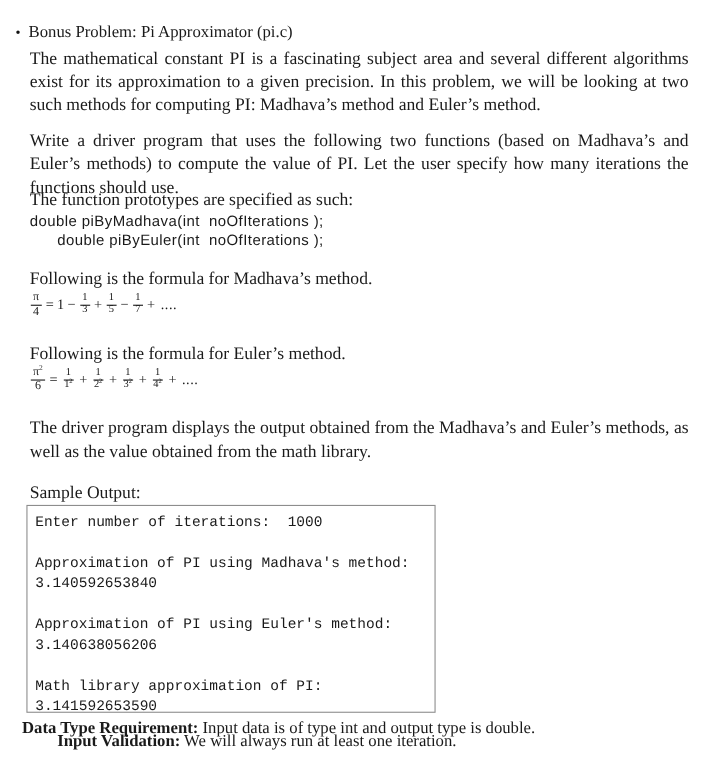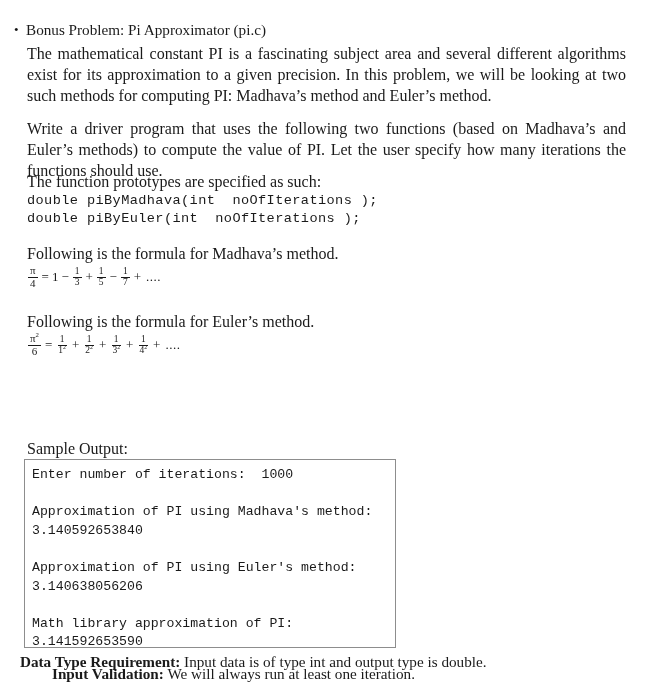--- a/index.html
+++ b/index.html
@@ -59,26 +59,27 @@
   .p4 { top: 243px; }
   .p5 { top: 311px; }
   .p6 { top: 379px; }
   .p-sample { top: 438px; }
 
   
   .code-block {
     position: absolute;
     left: 27px;
     top: 192px;
-    font-family: Liberation Mono, monospace;
+    font-family: Liberation Sans, sans-serif;
     font-size: 13.6px;
     line-height: 17.5px;
     color: #1a1a1a;
     white-space: pre;
     letter-spacing: 0.4px;
+    text-align: right;
   }
 
   
   .formula {
     position: absolute;
     left: 27px;
     font-family: "Liberation Serif", "DejaVu Serif", serif;
     font-size: 13px;
     color: #1a1a1a;
     display: flex;
@@ -231,20 +232,21 @@
     </span>
     <span class="op">+</span>
     <span class="frac">
       <span class="num">1</span>
       <span class="den"><span>4</span><sup class="exp">2</sup></span>
     </span>
     <span class="op">+</span>
     <span class="dots">....</span>
   </div>
 
+  <div class="para p6">The driver program displays the output obtained from the Madhava’s and Euler’s methods, as well as the value obtained from the math library.</div>
 
   <div class="para p-sample nojust">Sample Output:</div>
 
   <div class="output-box">Enter number of iterations:  1000
 
 Approximation of PI using Madhava's method:
 3.140592653840
 
 Approximation of PI using Euler's method:
 3.140638056206

